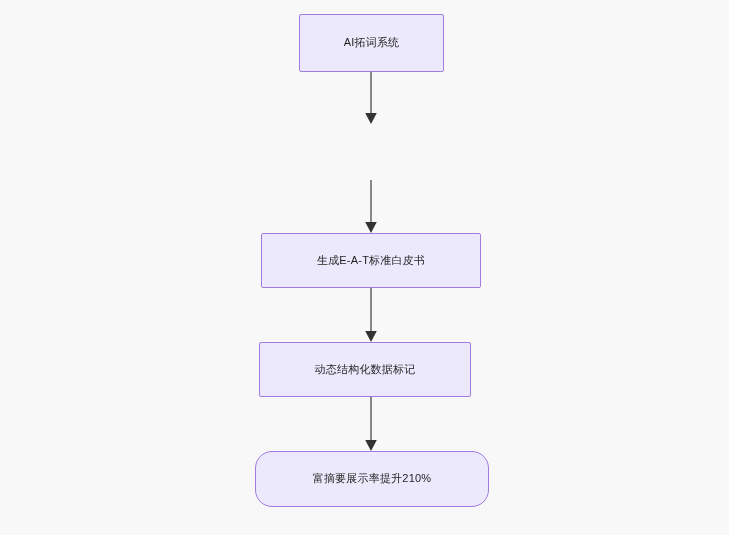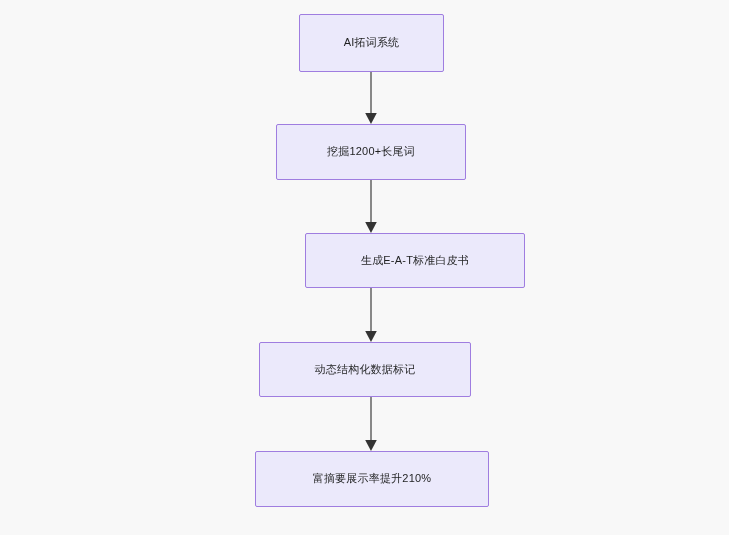--- a/index.html
+++ b/index.html
@@ -35,23 +35,23 @@
     letter-spacing: 0.2px;
     white-space: nowrap;
   }
   .node-label {
     display: block;
     text-align: center;
   }
   
   #node-1 { left: 299px; top: 14px;  width: 145px; height: 58px; }
   #node-2 { left: 276px; top: 124px; width: 190px; height: 56px; }
-  #node-3 { left: 261px; top: 233px; width: 220px; height: 55px; margin-left: 44px; }
+  #node-3 { left: 261px; top: 233px; width: 220px; height: 55px; }
   #node-4 { left: 259px; top: 342px; width: 212px; height: 55px; }
-  #node-5 { left: 255px; top: 451px; width: 234px; height: 56px; }
+  #node-5 { left: 255px; top: 451px; width: 234px; height: 56px; border-radius: 17px; }
 
   .edge {
     position: absolute;
     left: 0;
     top: 0;
     width: 729px;
     height: 535px;
     pointer-events: none;
   }
   .edge-line {
@@ -89,23 +89,20 @@
     <g>
       <line class="edge-line" x1="371" y1="397" x2="371" y2="443"></line>
       <polygon class="edge-head" points="371,451 365.2,440 376.8,440"></polygon>
     </g>
   </svg>
 
   <div class="node" id="node-1">
     <span class="node-label">AI拓词系统</span>
   </div>
 
-  <div class="node" id="node-2">
-    <span class="node-label">挖掘1200+长尾词</span>
-  </div>
 
   <div class="node" id="node-3">
     <span class="node-label">生成E-A-T标准白皮书</span>
   </div>
 
   <div class="node" id="node-4">
     <span class="node-label">动态结构化数据标记</span>
   </div>
 
   <div class="node" id="node-5">

